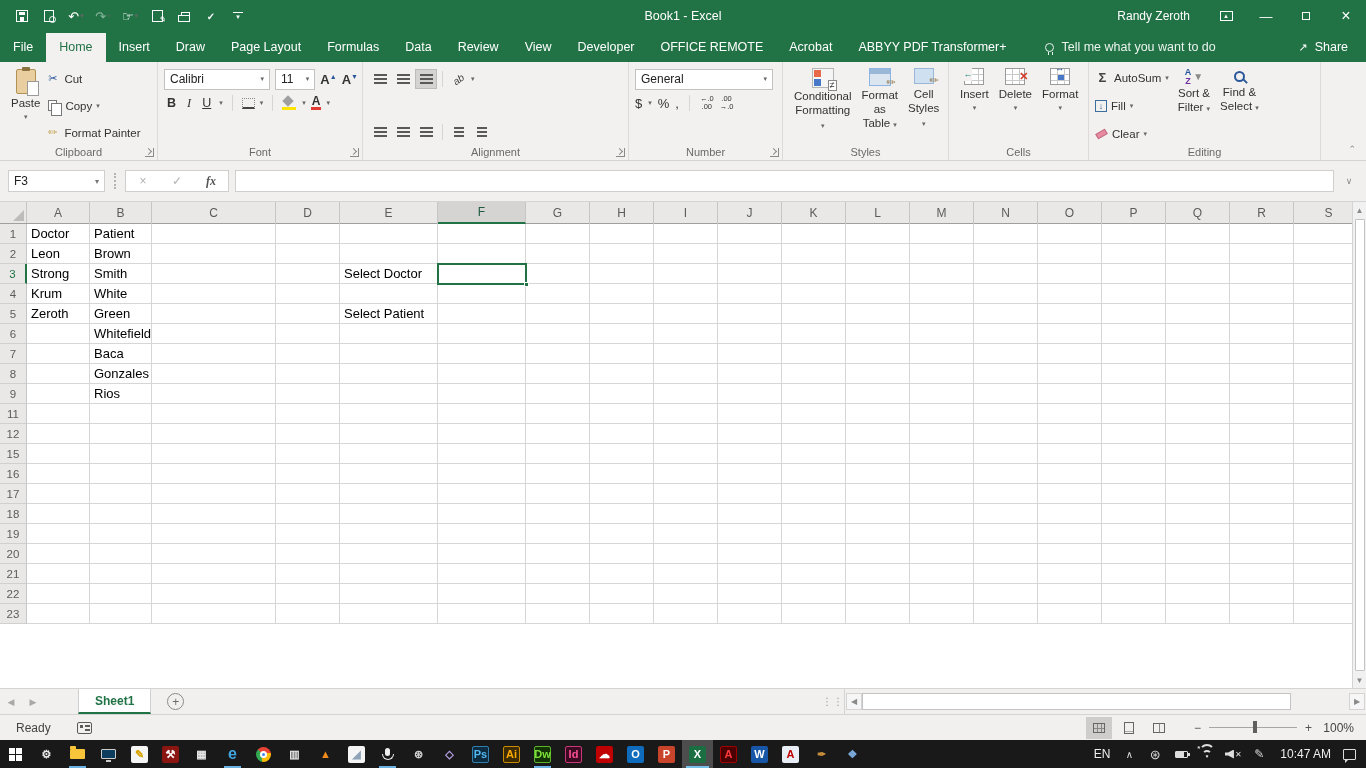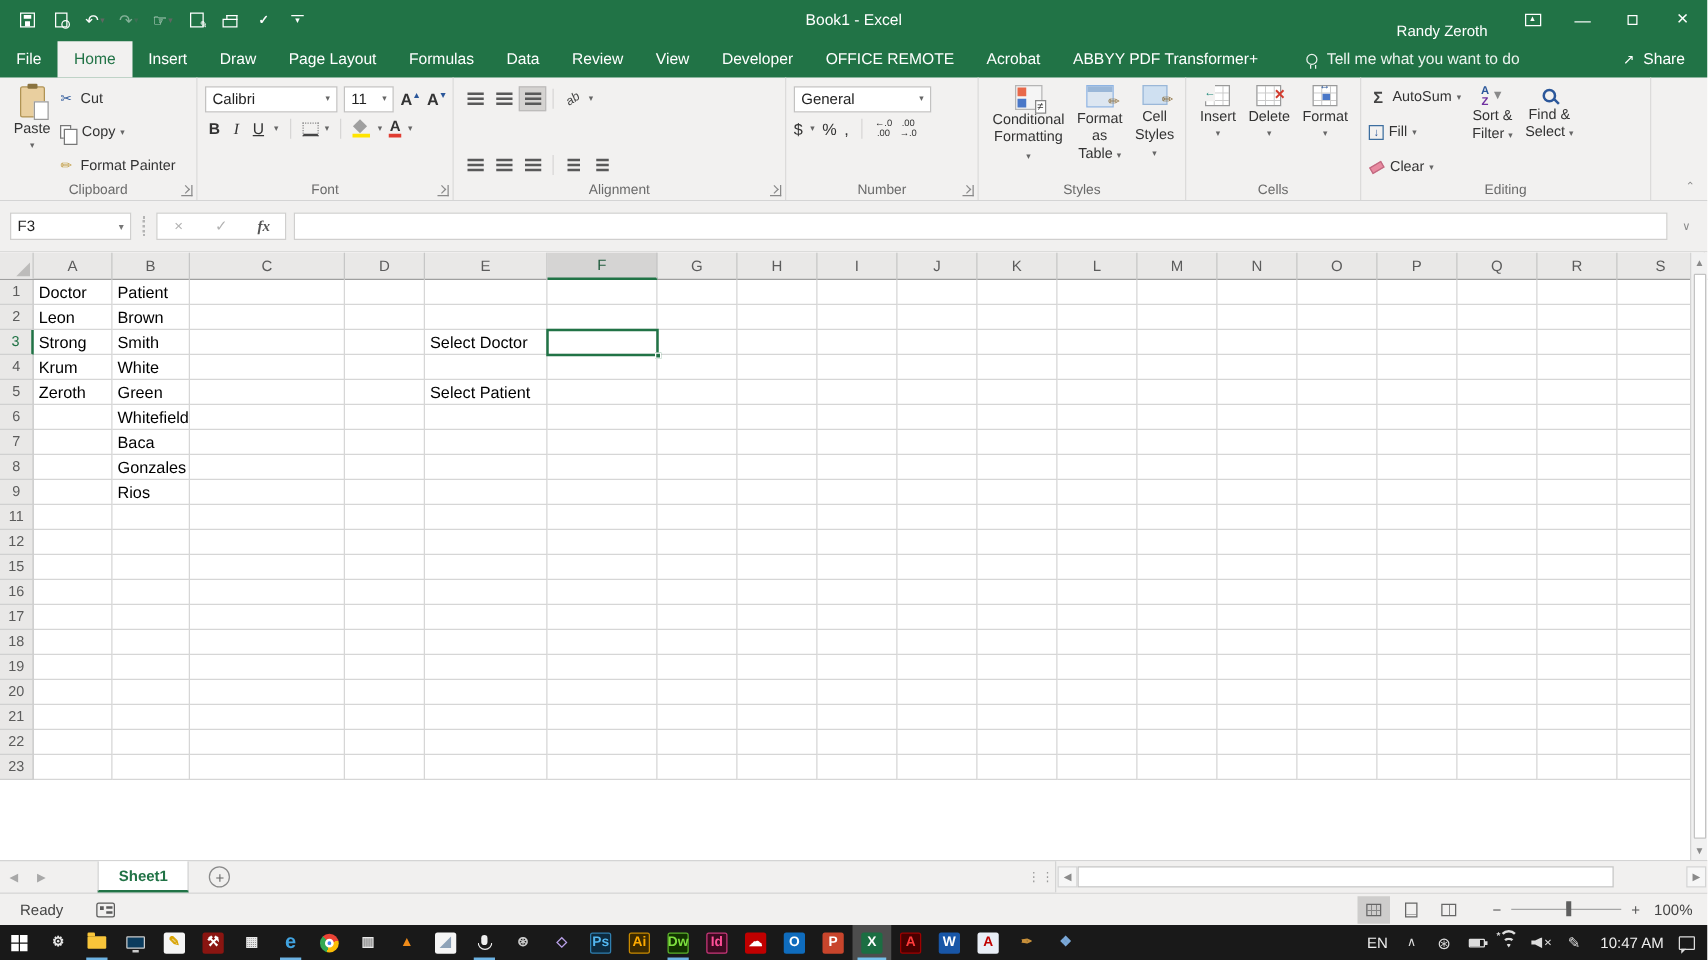--- a/index.html
+++ b/index.html
@@ -15,21 +15,21 @@
   .qi-save{width:12px;height:12px;border:1px solid #fff;background:linear-gradient(#fff,#fff) 2px 1px/6px 3px no-repeat,linear-gradient(#fff,#fff) 3px 6px/4px 4px no-repeat}
   .qi-preview{width:10px;height:12px;border:1px solid #fff;position:relative}
   .qi-preview::after{content:"";position:absolute;right:-3px;bottom:-2px;width:5px;height:5px;border:1px solid #fff;border-radius:50%}
   .qi-form{width:11px;height:12px;border:1px solid #fff;position:relative}
   .qi-form::after{content:"✎";position:absolute;right:-4px;bottom:-3px;font-size:8px}
   .qi-print{width:12px;height:7px;border:1px solid #fff;position:relative;margin-top:4px}
   .qi-print::before{content:"";position:absolute;left:2px;top:-4px;width:7px;height:3px;border:1px solid #fff;border-bottom:0}
   .qi-spell{font-size:10px;font-weight:bold}
   .qi-more{width:10px;border-top:1px solid #fff;font-size:7px;text-align:center;line-height:8px}
   .title{position:absolute;left:50%;transform:translateX(-50%);font-size:12.5px;white-space:nowrap}
-  .tb-right{margin-left:auto;display:flex;align-items:flex-end;height:100%}
+  .tb-right{margin-left:auto;display:flex;align-items:center;height:100%}
   .user{font-size:12px;margin-right:16px}
   .winbtn{width:40px;height:100%;display:flex;align-items:center;justify-content:center;font-size:13px}
   .ic-ribopts{width:13px;height:10px;border:1px solid #fff;font-size:7px;line-height:8px;text-align:center}
   .ic-restore{width:8px;height:8px;border:1px solid #fff;position:relative;background:#217346}
   .ic-restore::before{content:"";position:absolute;top:-3px;left:2px;width:8px;height:8px;border:1px solid #fff;z-index:-1}
 
   
   .tabrow{height:30px;background:#217346;display:flex;align-items:flex-end;color:#fff;position:relative}
   .rtab{padding:7px 13px 8px;font-size:12.5px;white-space:nowrap;cursor:default}
   .rtab.active{background:#f2f1f0;color:#217346}
@@ -382,21 +382,21 @@
         </div>
       </div>
     </div>
     <span class="g-label">Alignment</span>
     <span class="launcher"></span>
   </div>
 
   <div class="rgroup" style="width:154px">
     <div class="font-rows">
       <div class="frow">
-        <div class="combo" style="width:110px">
+        <div class="combo" style="width:138px">
             <span>General</span>
             <span class="dd">▾</span>
           </div>
       </div>
       <div class="frow" style="gap:6px">
         <span class="num-sym">$</span>
           <span class="dd">▾</span>
         <span class="num-sym">%</span>
         <span class="num-sym">,</span>
         <span class="sep-v" style="height:16px"></span>

